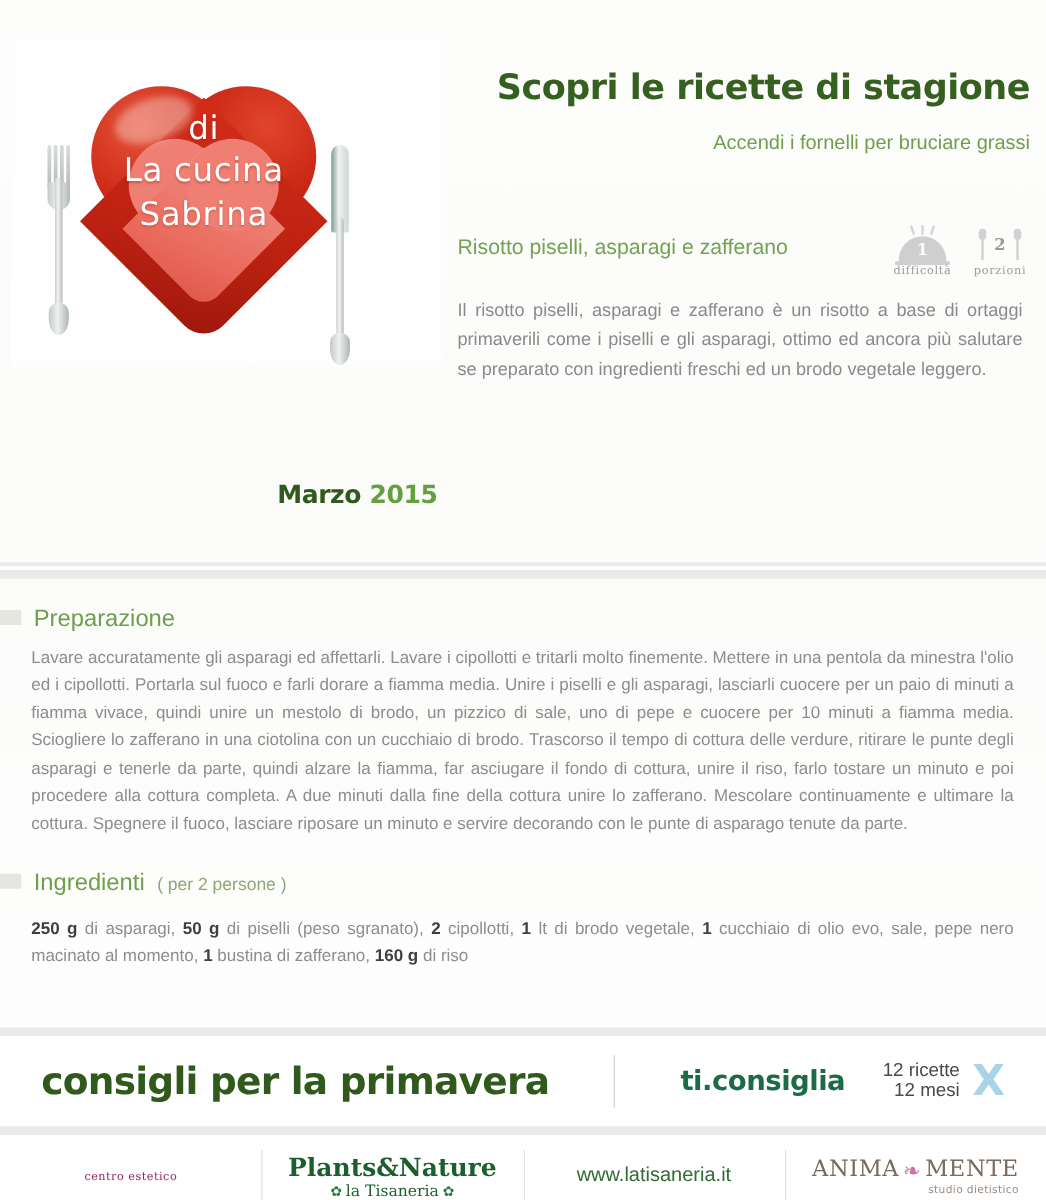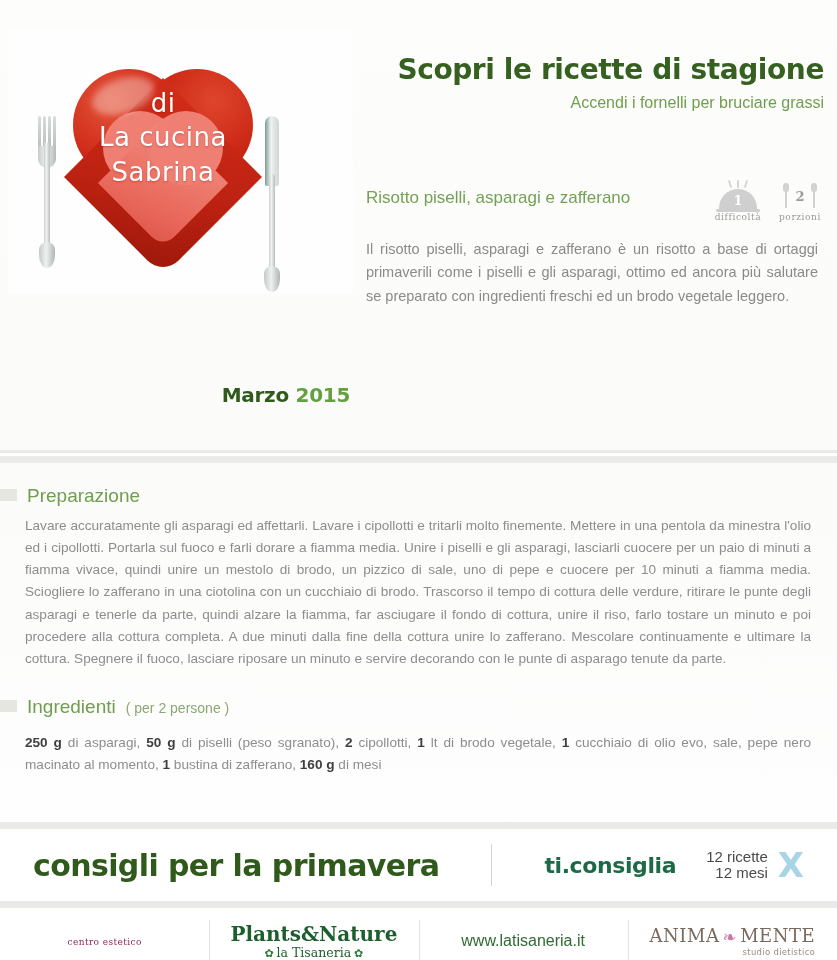--- a/index.html
+++ b/index.html
@@ -211,21 +211,21 @@
   }
   .headline {
     font-family: "DejaVu Sans", sans-serif;
     font-size: 28px;
     font-weight: bold;
     color: #35601f;
     letter-spacing: -0.4px;
     line-height: 1.1;
   }
   .subheadline {
-    margin-top: 8px;
+    margin-top: 20px;
     font-size: 16px;
     color: #6f9e4e;
     font-weight: normal;
   }
 
   
   .recipe-row {
     position: absolute;
     left: 366px;
     top: 180px;
@@ -676,21 +676,21 @@
     </div>
     <div class="section-body">Lavare accuratamente gli asparagi ed affettarli. Lavare i cipollotti e tritarli molto finemente. Mettere in una pentola da minestra l'olio ed i cipollotti. Portarla sul fuoco e farli dorare a fiamma media. Unire i piselli e gli asparagi, lasciarli cuocere per un paio di minuti a fiamma vivace, quindi unire un mestolo di brodo, un pizzico di sale, uno di pepe e cuocere per 10 minuti a fiamma media. Sciogliere lo zafferano in una ciotolina con un cucchiaio di brodo. Trascorso il tempo di cottura delle verdure, ritirare le punte degli asparagi e tenerle da parte, quindi alzare la fiamma, far asciugare il fondo di cottura, unire il riso, farlo tostare un minuto e poi procedere alla cottura completa. A due minuti dalla fine della cottura unire lo zafferano. Mescolare continuamente e ultimare la cottura. Spegnere il fuoco, lasciare riposare un minuto e servire decorando con le punte di asparago tenute da parte.</div>
 
     <div class="spacer-prep"></div>
 
     <div class="section-head">
       <span class="bullet-square"></span>
       <span class="section-title">Ingredienti</span>
       <span class="section-sub">( per 2 persone )</span>
     </div>
-    <div class="section-body ingredients-body"><b>250 g</b><span> di asparagi, </span><b>50 g</b><span> di piselli (peso sgranato), </span><b>2</b><span> cipollotti, </span><b>1</b><span> lt di brodo vegetale, </span><b>1</b><span> cucchiaio di olio evo, sale, pepe nero macinato al momento, </span><b>1</b><span> bustina di zafferano, </span><b>160 g</b><span> di mesi</span></div>
+    <div class="section-body ingredients-body"><b>250 g</b><span> di asparagi, </span><b>50 g</b><span> di piselli (peso sgranato), </span><b>2</b><span> cipollotti, </span><b>1</b><span> lt di brodo vegetale, </span><b>1</b><span> cucchiaio di olio evo, sale, pepe nero macinato al momento, </span><b>1</b><span> bustina di zafferano, </span><b>160 g</b><span> di riso</span></div>
 
   </div>
 
   <div class="band band-mid" style="margin-top:46px;"></div>
 
   <div class="footer-banner">
     <div class="banner-left">consigli per la primavera</div>
     <div class="banner-sep"></div>
     <div class="banner-brand">ti.consiglia</div>
     <div class="banner-claim">

